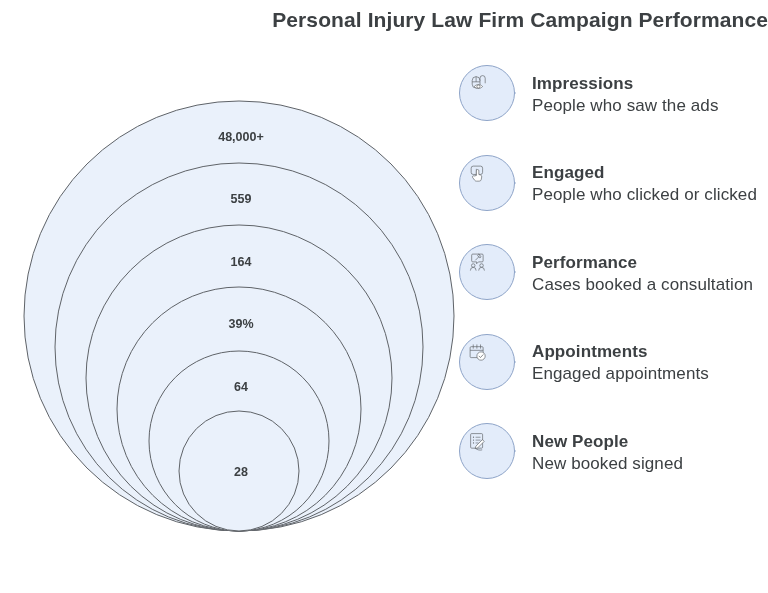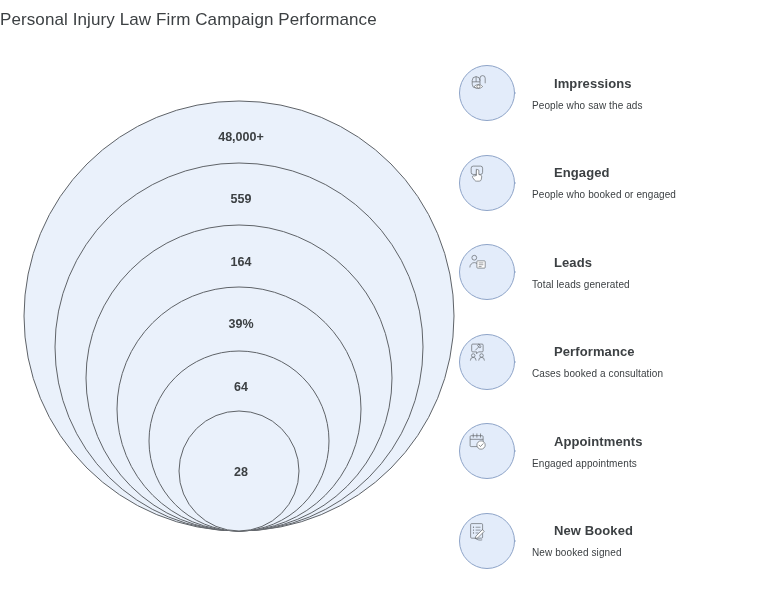--- a/index.html
+++ b/index.html
@@ -16,23 +16,23 @@
     font-family: "Liberation Sans", sans-serif;
     -webkit-font-smoothing: antialiased;
   }
 
   
   #chart-title {
     position: absolute;
     top: 8px;
     left: 0;
     width: 768px;
-    text-align: left;
-    font-size: 17px;
-    font-weight: normal;
+    text-align: right;
+    font-size: 21px;
+    font-weight: bold;
     color: #3c4043;
     letter-spacing: 0.1px;
     line-height: 24px;
   }
 
   
   #funnel-chart {
     position: absolute;
     left: 8px;
     top: 52px;
@@ -78,29 +78,28 @@
     height: 62px;
   }
   .legend-badge svg {
     display: block;
   }
   .legend-text {
     margin-left: 10px;
     padding-top: 2px;
   }
   .legend-title {
-    font-size: 13px;
+    font-size: 17px;
     font-weight: bold;
     color: #3c4043;
     line-height: 15px;
     letter-spacing: 0.1px;
-    margin-left: 22px;
   }
   .legend-desc {
-    font-size: 10px;
+    font-size: 17px;
     font-weight: normal;
     color: #3c4043;
     line-height: 15px;
     margin-top: 7px;
     letter-spacing: 0.1px;
   }
 </style>
 </head>
 <body>
 
@@ -159,41 +158,21 @@
         <path d="M18 24 v-9 a2.4 2.4 0 0 1 4.8 0 v7
                  l3.6 1.3 a3 3 0 0 1 1.9 3.4 l-0.9 5
                  a4 4 0 0 1 -3.9 3.2 h-5.4
                  a4 4 0 0 1 -3.2 -1.6 l-4.1 -5.4
                  a2 2 0 0 1 2.8 -2.8 z" fill="#ffffff" stroke="#5f6368" stroke-width="1.3" stroke-linejoin="round"></path>
           </g>
         </svg>
       </div>
       <div class="legend-text">
         <div class="legend-title">Engaged</div>
-        <div class="legend-desc">People who booked or engaged</div>
-      </div>
-    </div>
-    <div class="legend-item">
-      <div class="legend-badge">
-        <svg width="64" height="62" viewBox="0 0 64 62">
-          <path d="M57.5 31 L45.5 24 L45.5 38 Z" fill="#e3ecfa" stroke="#8ea4c8" stroke-width="1" stroke-linejoin="round"></path>
-          <circle cx="29" cy="31" r="27.5" fill="#e3ecfa" stroke="#8ea4c8" stroke-width="1"></circle>
-          <g transform="translate(9,11) scale(0.52)">
-        <circle cx="14" cy="11" r="4.6" fill="none" stroke="#5f6368" stroke-width="1.3"></circle>
-        <path d="M5.5 29 a8.6 8.6 0 0 1 17.2 0" fill="none" stroke="#5f6368" stroke-width="1.3" stroke-linecap="round"></path>
-        <rect x="19" y="17" width="16" height="14" rx="1.6" fill="#ffffff" stroke="#5f6368" stroke-width="1.3"></rect>
-        <line x1="22.5" y1="21" x2="31.5" y2="21" stroke="#5f6368" stroke-width="1.2"></line>
-        <line x1="22.5" y1="24.5" x2="31.5" y2="24.5" stroke="#5f6368" stroke-width="1.2"></line>
-        <line x1="22.5" y1="28" x2="28" y2="28" stroke="#5f6368" stroke-width="1.2"></line>
-          </g>
-        </svg>
-      </div>
-      <div class="legend-text">
-        <div class="legend-title">Leads</div>
-        <div class="legend-desc">Total leads generated</div>
+        <div class="legend-desc">People who clicked or clicked</div>
       </div>
     </div>
     <div class="legend-item">
       <div class="legend-badge">
         <svg width="64" height="62" viewBox="0 0 64 62">
           <path d="M57.5 31 L45.5 24 L45.5 38 Z" fill="#e3ecfa" stroke="#8ea4c8" stroke-width="1" stroke-linejoin="round"></path>
           <circle cx="29" cy="31" r="27.5" fill="#e3ecfa" stroke="#8ea4c8" stroke-width="1"></circle>
           <g transform="translate(9,11) scale(0.52)">
         <path d="M11 4 h18 a2 2 0 0 1 2 2 v11 a2 2 0 0 1 -2 2 h-7 l-3.5 3.6 V19 h-7.5 a2 2 0 0 1 -2 -2 V6 a2 2 0 0 1 2 -2 z" fill="none" stroke="#5f6368" stroke-width="1.3" stroke-linejoin="round"></path>
         <g stroke="#5f6368" stroke-width="1.3" stroke-linecap="round" fill="none">
@@ -245,17 +224,17 @@
         <circle cx="12.5" cy="23" r="1.2" fill="#5f6368"></circle>
         <line x1="16.5" y1="12" x2="26" y2="12" stroke="#5f6368" stroke-width="1.2"></line>
         <line x1="16.5" y1="17.5" x2="26" y2="17.5" stroke="#5f6368" stroke-width="1.2"></line>
         <line x1="16.5" y1="23" x2="22" y2="23" stroke="#5f6368" stroke-width="1.2"></line>
         <path d="M33 20 l-12.5 12.5 l-4.8 1.4 l1.4 -4.8 L29.6 16.6 z" fill="#ffffff" stroke="#5f6368" stroke-width="1.3" stroke-linejoin="round"></path>
         <path d="M17 34 c3.5 2.6 7.5 3.4 11.5 2.4" fill="none" stroke="#5f6368" stroke-width="1.3" stroke-linecap="round"></path>
           </g>
         </svg>
       </div>
       <div class="legend-text">
-        <div class="legend-title">New Booked</div>
+        <div class="legend-title">New People</div>
         <div class="legend-desc">New booked signed</div>
       </div>
     </div>
   </div>
 
 </body></html>

